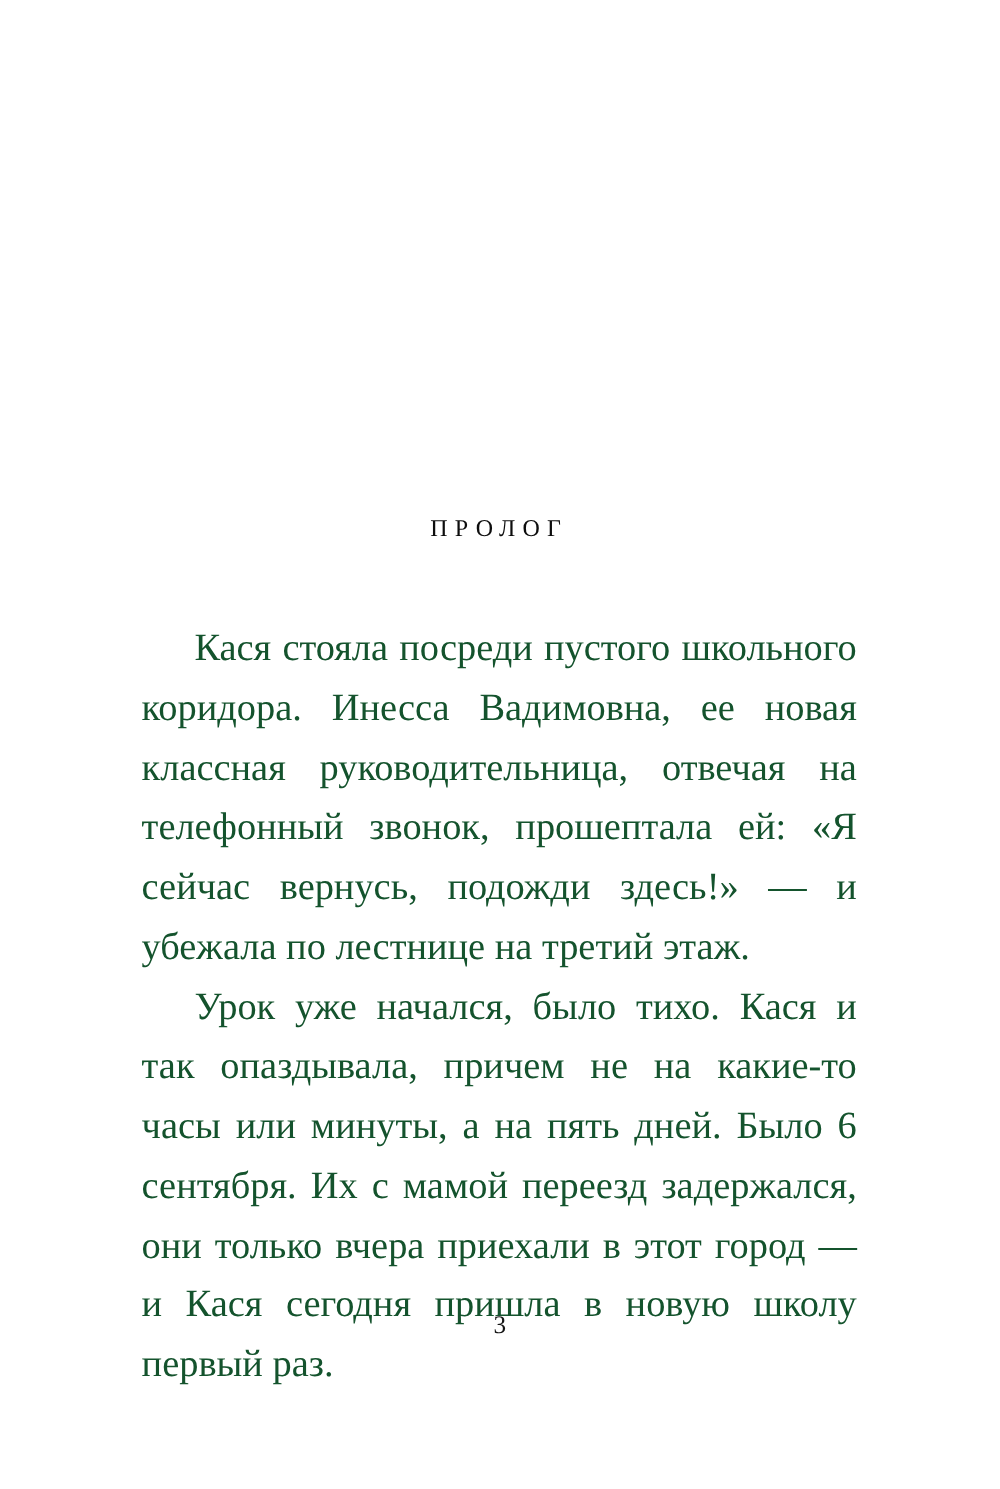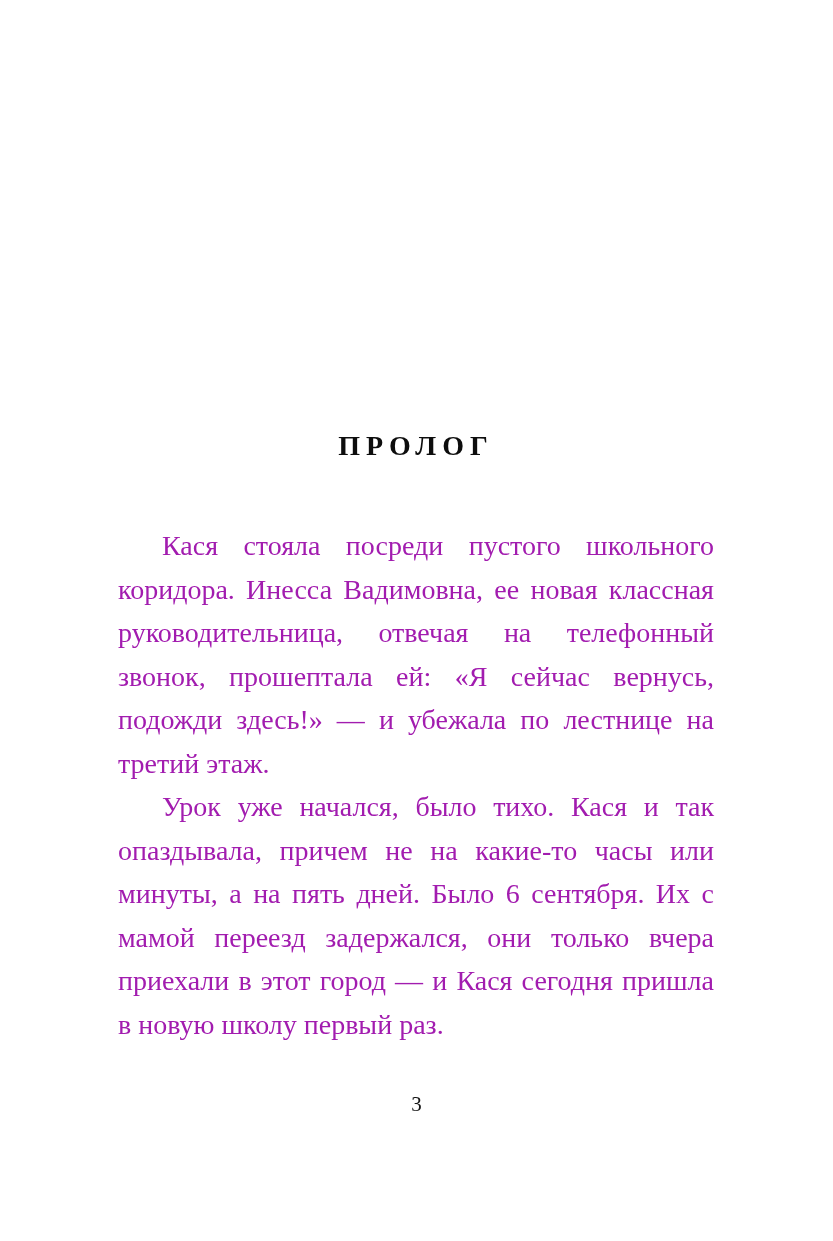--- a/index.html
+++ b/index.html
@@ -18,33 +18,33 @@
     color: #141414;
   }
   .content {
     position: absolute;
     left: 118px;
     top: 430px;
     width: 596px;
   }
   .chapter-title {
     text-align: center;
-    font-size: 28px;
+    font-size: 20px;
     letter-spacing: 6px;
-    font-weight: 700;
+    font-weight: 400;
     margin: 0 0 62px 0;
     color: #0d0d0d;
   }
   .body-text p {
     margin: 0;
-    font-size: 28px;
+    font-size: 32px;
     line-height: 1.555;
     text-align: justify;
     text-indent: 44px;
-    color: #a21caf;
+    color: #14532d;
     hyphens: manual;
   }
   .body-text p + p {
     margin-top: 0;
   }
   .page-number {
     position: absolute;
     left: 0;
     right: 0;
     top: 1092px;

